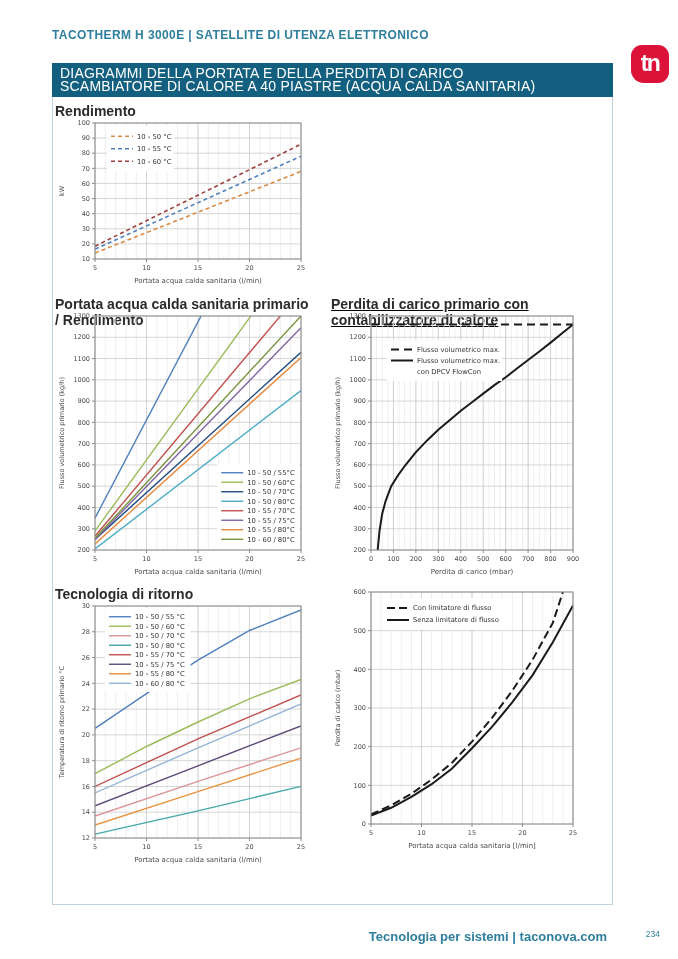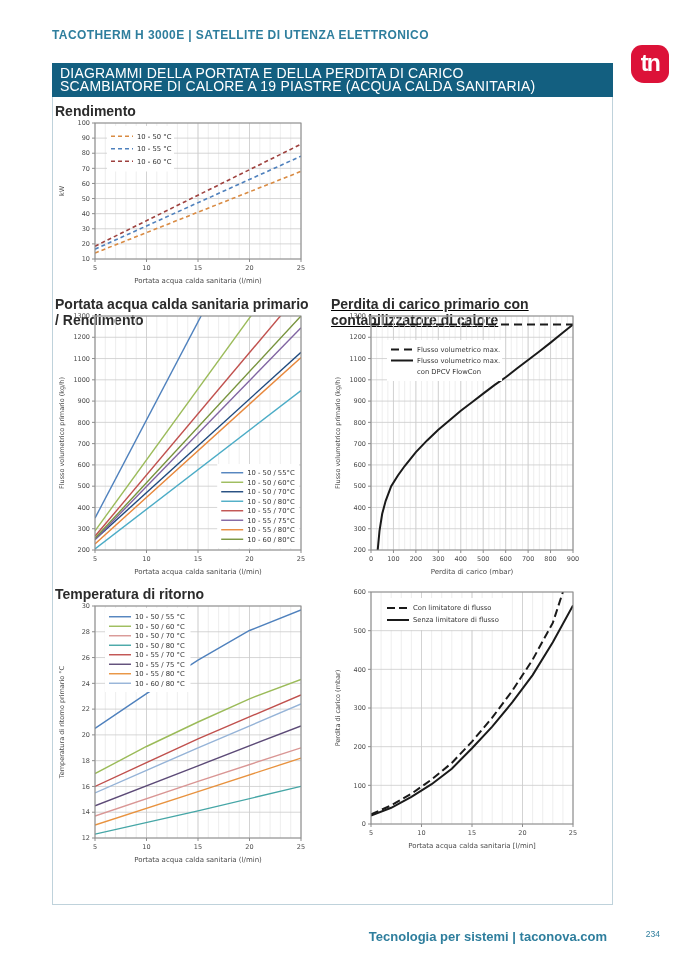--- a/index.html
+++ b/index.html
@@ -45,21 +45,21 @@
 <body style="--teal: #2E7E9D; --banner: #135F80; --red: #DC1238; --pborder: #BFD2DB;">
 
 <div class="doc-title">TACOTHERM H 3000E | SATELLITE DI UTENZA ELETTRONICO</div>
 
 <div class="logo">
   <span>tn</span>
 </div>
 
 <div class="banner">
   <div>DIAGRAMMI DELLA PORTATA E DELLA PERDITA DI CARICO</div>
-  <div>SCAMBIATORE DI CALORE A 19 PIASTRE (ACQUA CALDA SANITARIA)</div>
+  <div>SCAMBIATORE DI CALORE A 40 PIASTRE (ACQUA CALDA SANITARIA)</div>
 </div>
 
 <div class="panel"></div>
 
 <figure class="chart" id="c0">
   <figcaption>Rendimento</figcaption>
   <div class="plot"><svg width="256" height="172" viewBox="0 0 256 172">
         <defs>
           <clipPath id="clip0">
             <rect x="40" y="6" width="206" height="136"></rect>
@@ -377,21 +377,21 @@
         <rect x="56" y="30" width="115.10000000000001" height="41" fill="#ffffff"></rect>
         <line x1="60" y1="39.5" x2="82" y2="39.5" stroke="#1a1a1a" stroke-width="2" stroke-dasharray="8,5"></line>
         <text x="86" y="41.8" font-size="6.8" fill="#333">Flusso volumetrico max.</text>
         <line x1="60" y1="50.5" x2="82" y2="50.5" stroke="#1a1a1a" stroke-width="2"></line>
         <text x="86" y="52.8" font-size="6.8" fill="#333">Flusso volumetrico max.</text>
         <text x="86" y="63.8" font-size="6.8" fill="#333">con DPCV FlowCon</text>
       </svg></div>
 </figure>
 
 <figure class="chart" id="c3">
-  <figcaption>Temperatura di ritorno</figcaption>
+  <figcaption>Tecnologia di ritorno</figcaption>
   <div class="plot"><svg width="256" height="268" viewBox="0 0 256 268">
         <defs>
           <clipPath id="clip3">
             <rect x="40" y="6" width="206" height="232"></rect>
           </clipPath>
         </defs>
         <line x1="40" y1="6" x2="40" y2="238" stroke="#e6e6e6" stroke-width="0.7"></line>
         <line x1="50.3" y1="6" x2="50.3" y2="238" stroke="#e6e6e6" stroke-width="0.7"></line>
         <line x1="60.6" y1="6" x2="60.6" y2="238" stroke="#e6e6e6" stroke-width="0.7"></line>
         <line x1="70.9" y1="6" x2="70.9" y2="238" stroke="#e6e6e6" stroke-width="0.7"></line>

